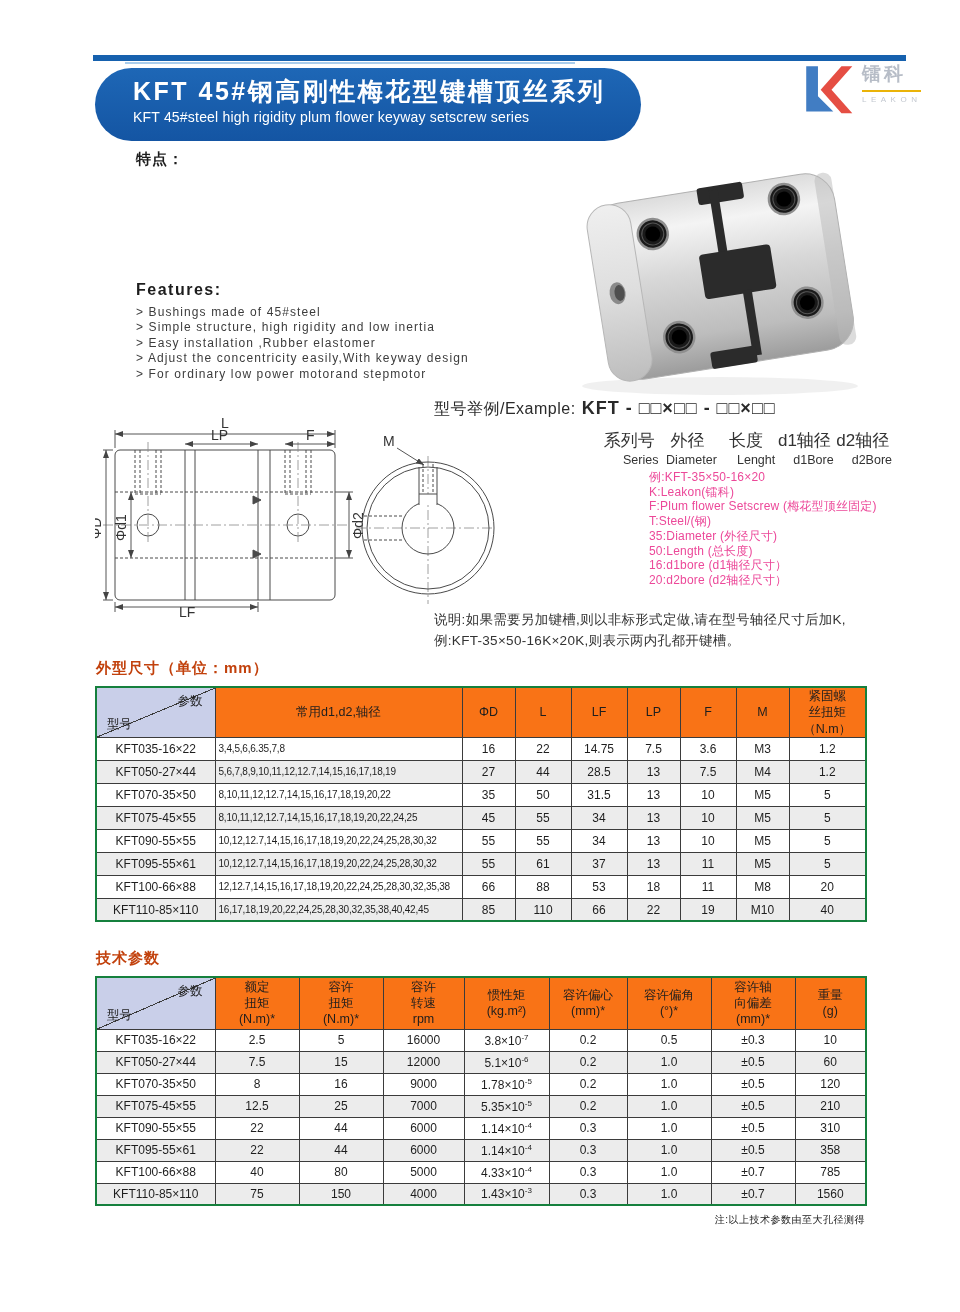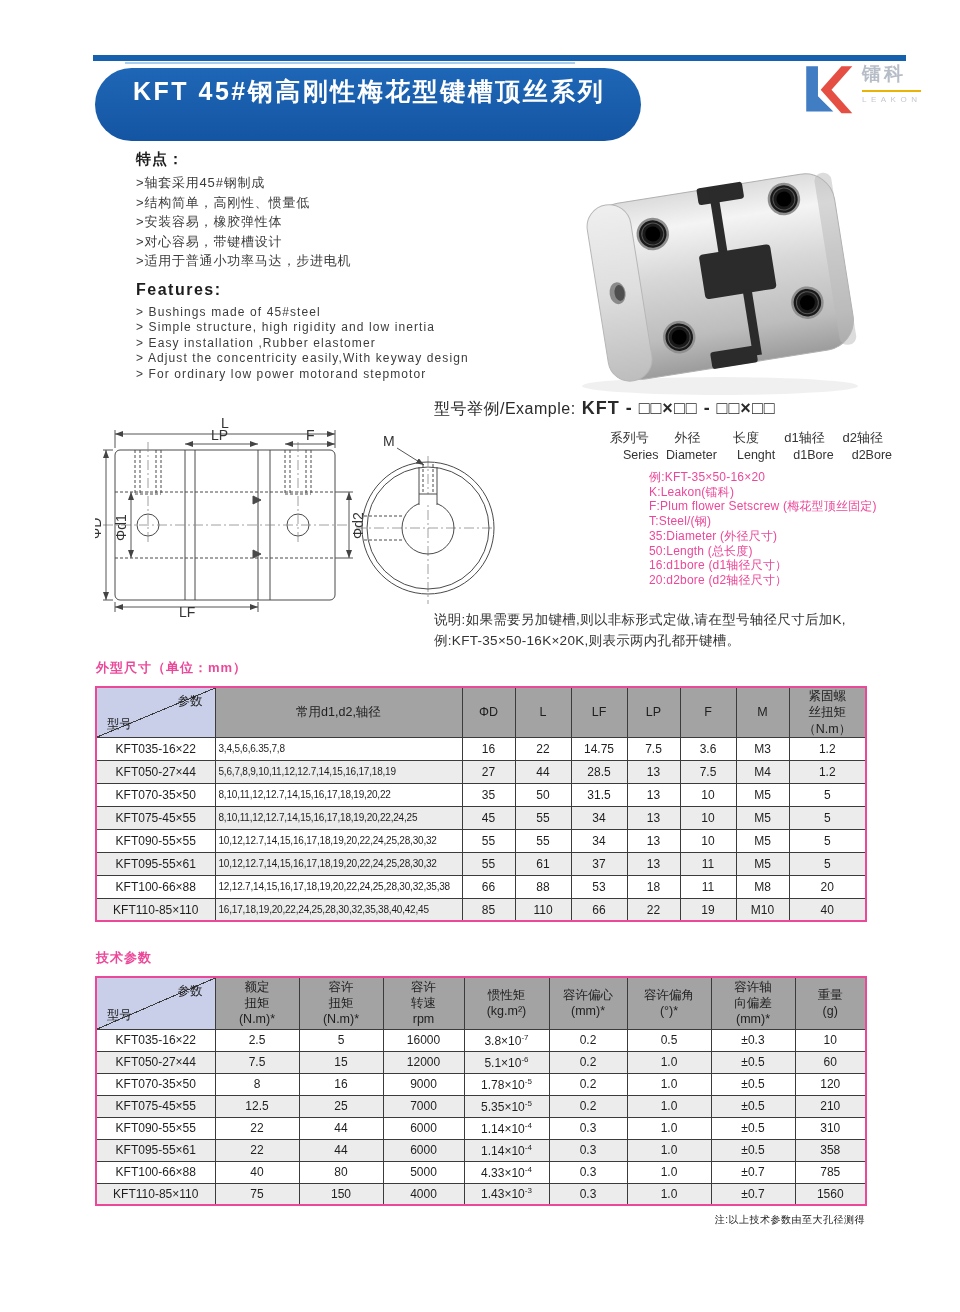--- a/index.html
+++ b/index.html
@@ -36,34 +36,34 @@
   .feat-en { left:136px; top:281px; }
   .feat-en h3 { font-size:16px; font-weight:700; letter-spacing:1.5px; margin-bottom:6px; color:#1d1d1d; }
   .feat-en ul { font-size:12px; line-height:15.4px; letter-spacing:1.1px; color:#3c3c3c; }
 
   
   .example-title { left:434px; top:398px; white-space:nowrap; color:#2a2a2a; }
   .example-title .pref { font-size:16px; letter-spacing:0.5px; }
   .example-title .code { font-size:18px; font-weight:600; letter-spacing:1px; }
   .example-labels { left:600px; top:429px; width:292px; display:flex; }
   .exl { flex:1; text-align:center; white-space:nowrap; }
-  .exl-cn { font-size:13px; color:#333; }
+  .exl-cn { font-size:17px; color:#333; }
   .exl-en { font-size:12.5px; color:#333; margin-top:1px;text-align:right; }
   .example-details { left:649px; top:470px; font-size:12px; line-height:14.7px; color:#ec4899; letter-spacing:0.2px; }
   .spec-note { left:434px; top:609px; font-size:13.5px; line-height:21px; color:#333; letter-spacing:0.3px; }
 
   
-  .sec-title { font-size:13px; font-weight:700; letter-spacing:1px; color:#ec4899; }
+  .sec-title { font-size:15px; font-weight:700; letter-spacing:1px; color:#c2410c; }
   .dim-title { left:96px; top:659px; }
   .tech-title { left:96px; top:949px; }
   .dim-wrap { left:95px; top:686px; }
   .tech-wrap { left:95px; top:976px; }
-  table { border-collapse:collapse; table-layout:fixed; width:770px; border:2px solid #ec4899; }
+  table { border-collapse:collapse; table-layout:fixed; width:770px; border:2px solid #15803d; }
   th,td { border:1px solid #3b3b3b; text-align:center; vertical-align:middle; overflow:hidden; }
-  thead th { background:#a3a3a3; font-weight:400; font-size:12.5px; line-height:1.3; white-space:pre-line; color:#1e1e1e; }
+  thead th { background:#f97316; font-weight:400; font-size:12.5px; line-height:1.3; white-space:pre-line; color:#1e1e1e; }
   .dim-table thead th { height:50px; }
   .tech-table thead th { height:52px; }
   tbody td { font-size:12px; color:#1e1e1e; background:#fff; }
   .dim-table tbody td { height:23px; }
   .tech-table tbody td { height:22px; }
   tbody tr:nth-child(even) td { background:#ececec; }
   .dim-table tbody td:nth-child(2) { font-size:10px; text-align:left; padding-left:3px; letter-spacing:-0.2px; }
   sup { font-size:8px; }
   th.corner {
     position:relative;
@@ -82,42 +82,36 @@
   .dwg-text { font-size:14px; fill:#333; font-family:"Liberation Sans","DejaVu Sans",sans-serif; }
 </style>
 </head>
 <body>
 
 <div class="abs top-rule"></div>
 <div class="abs top-rule-light"></div>
 
 <header class="abs banner">
   <div class="banner-cn">KFT 45#钢高刚性梅花型键槽顶丝系列</div>
+  <div class="banner-en">KFT 45#steel high rigidity plum flower keyway setscrew series</div>
 </header>
 
 <div class="abs logo">
   <svg width="56" height="54" viewBox="0 0 62 58">
     <path d="M8,5 L21,5 L21,38 L38,55 L8,55 Z" fill="#2066b8" opacity="0.85"></path>
     <path d="M24,31 L47,5 L59,5 L36,31 L59,57 L47,57 Z" fill="#e23b2f" opacity="0.9"></path>
   </svg>
   <div class="logo-text">
     <div class="logo-cn">镭科</div>
     <div class="logo-en">LEAKON</div>
   </div>
 </div>
 
 <section class="abs feat-cn">
   <h3>特点：</h3>
-  <ul id="features-cn-list">
-      <li>&gt;轴套采用45#钢制成</li>
-      <li>&gt;结构简单，高刚性、惯量低</li>
-      <li>&gt;安装容易，橡胶弹性体</li>
-      <li>&gt;对心容易，带键槽设计</li>
-      <li>&gt;适用于普通小功率马达，步进电机</li>
-    </ul>
 </section>
 
 <section class="abs feat-en">
   <h3>Features:</h3>
   <ul id="features-en-list">
       <li>&gt; Bushings made of 45#steel</li>
       <li>&gt; Simple structure, high rigidity and low inertia</li>
       <li>&gt; Easy installation ,Rubber elastomer</li>
       <li>&gt; Adjust the concentricity easily,With keyway design</li>
       <li>&gt; For ordinary low power motorand stepmotor</li>

